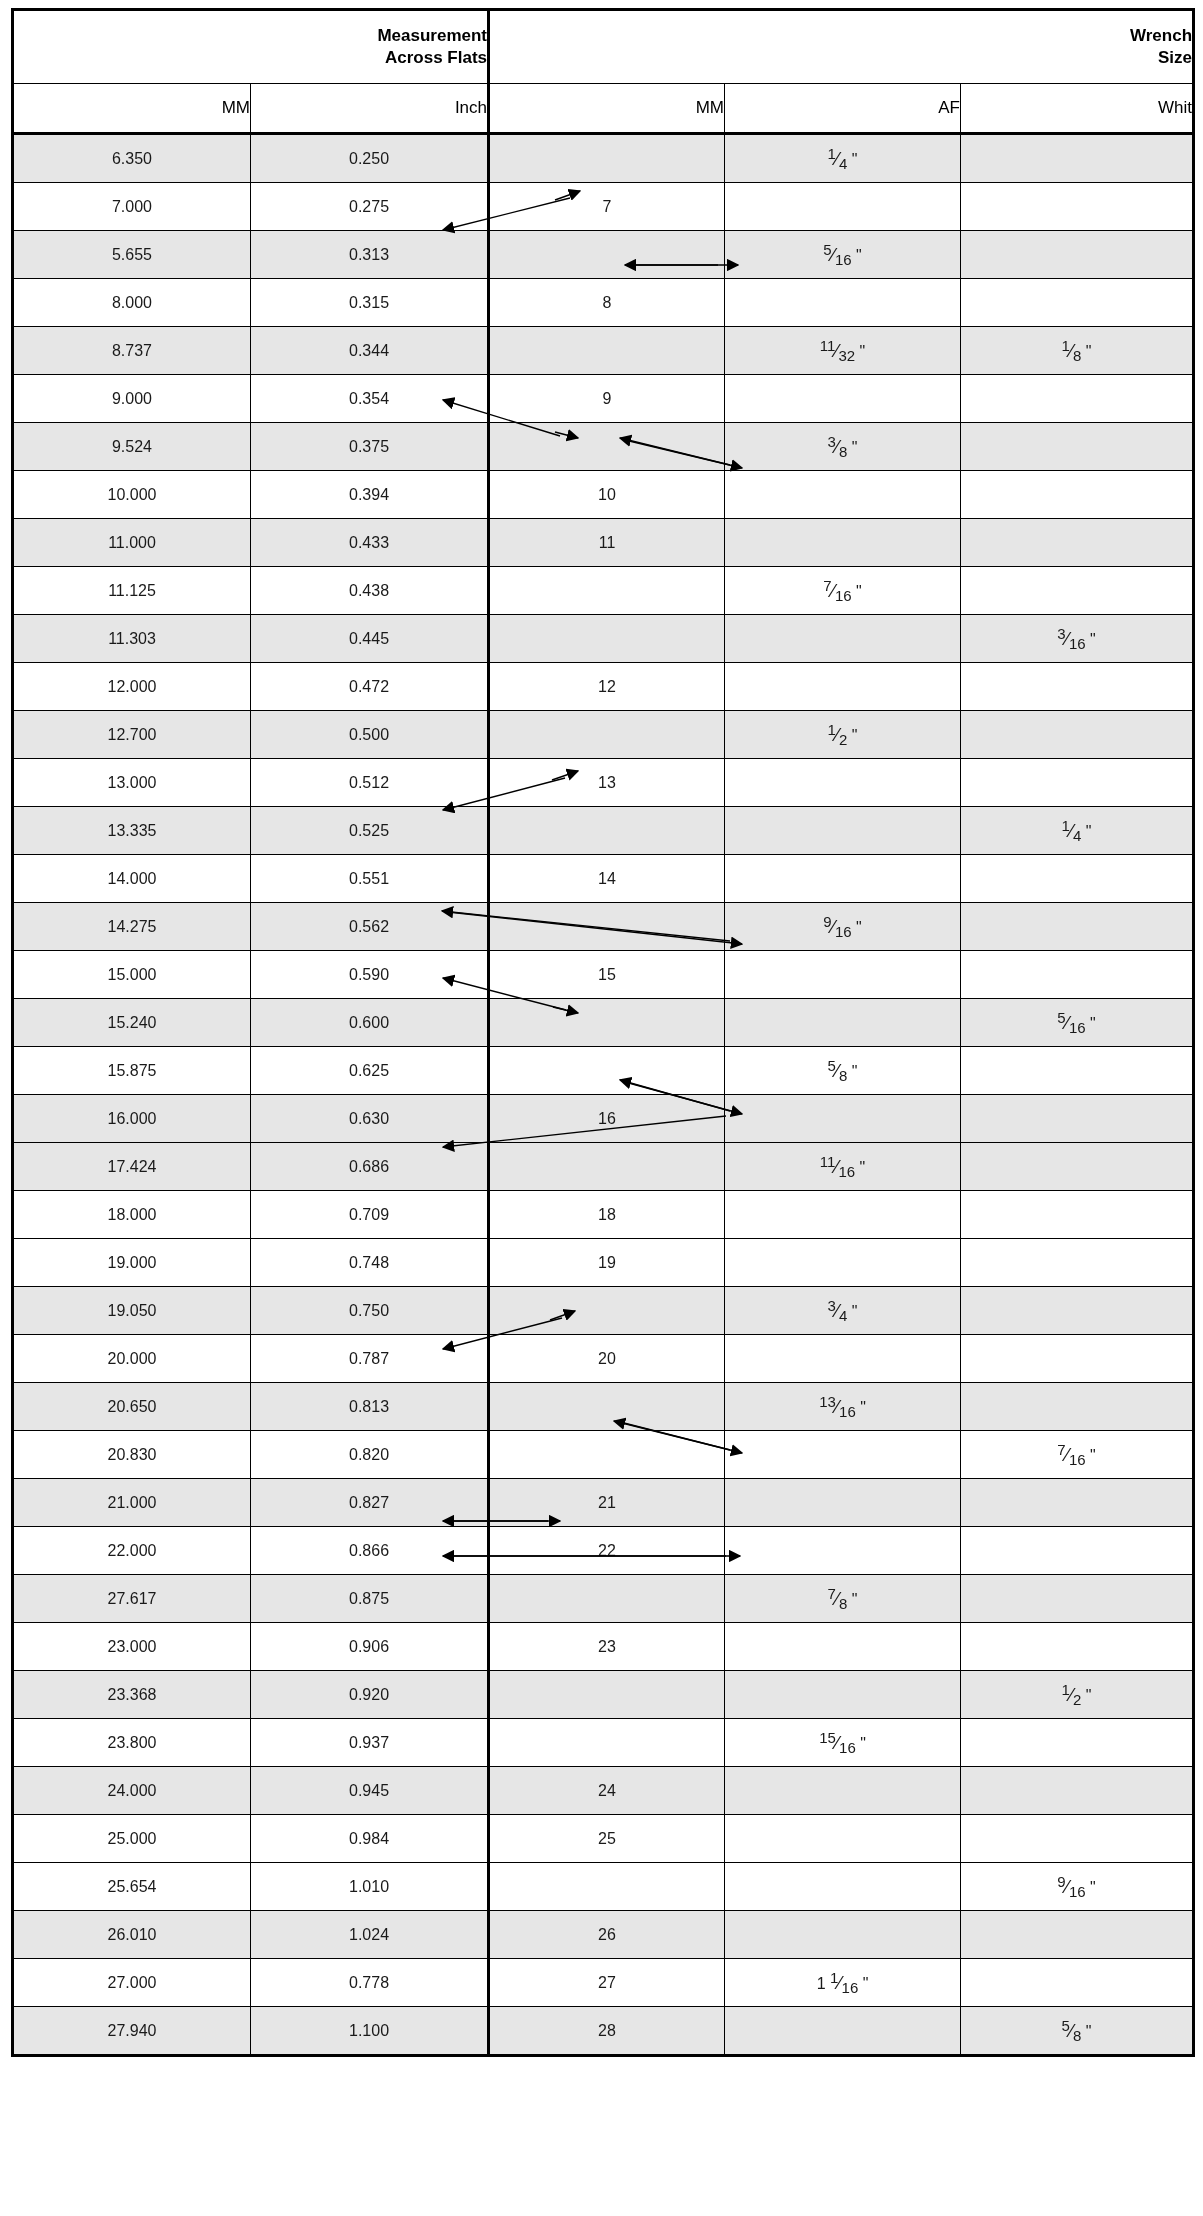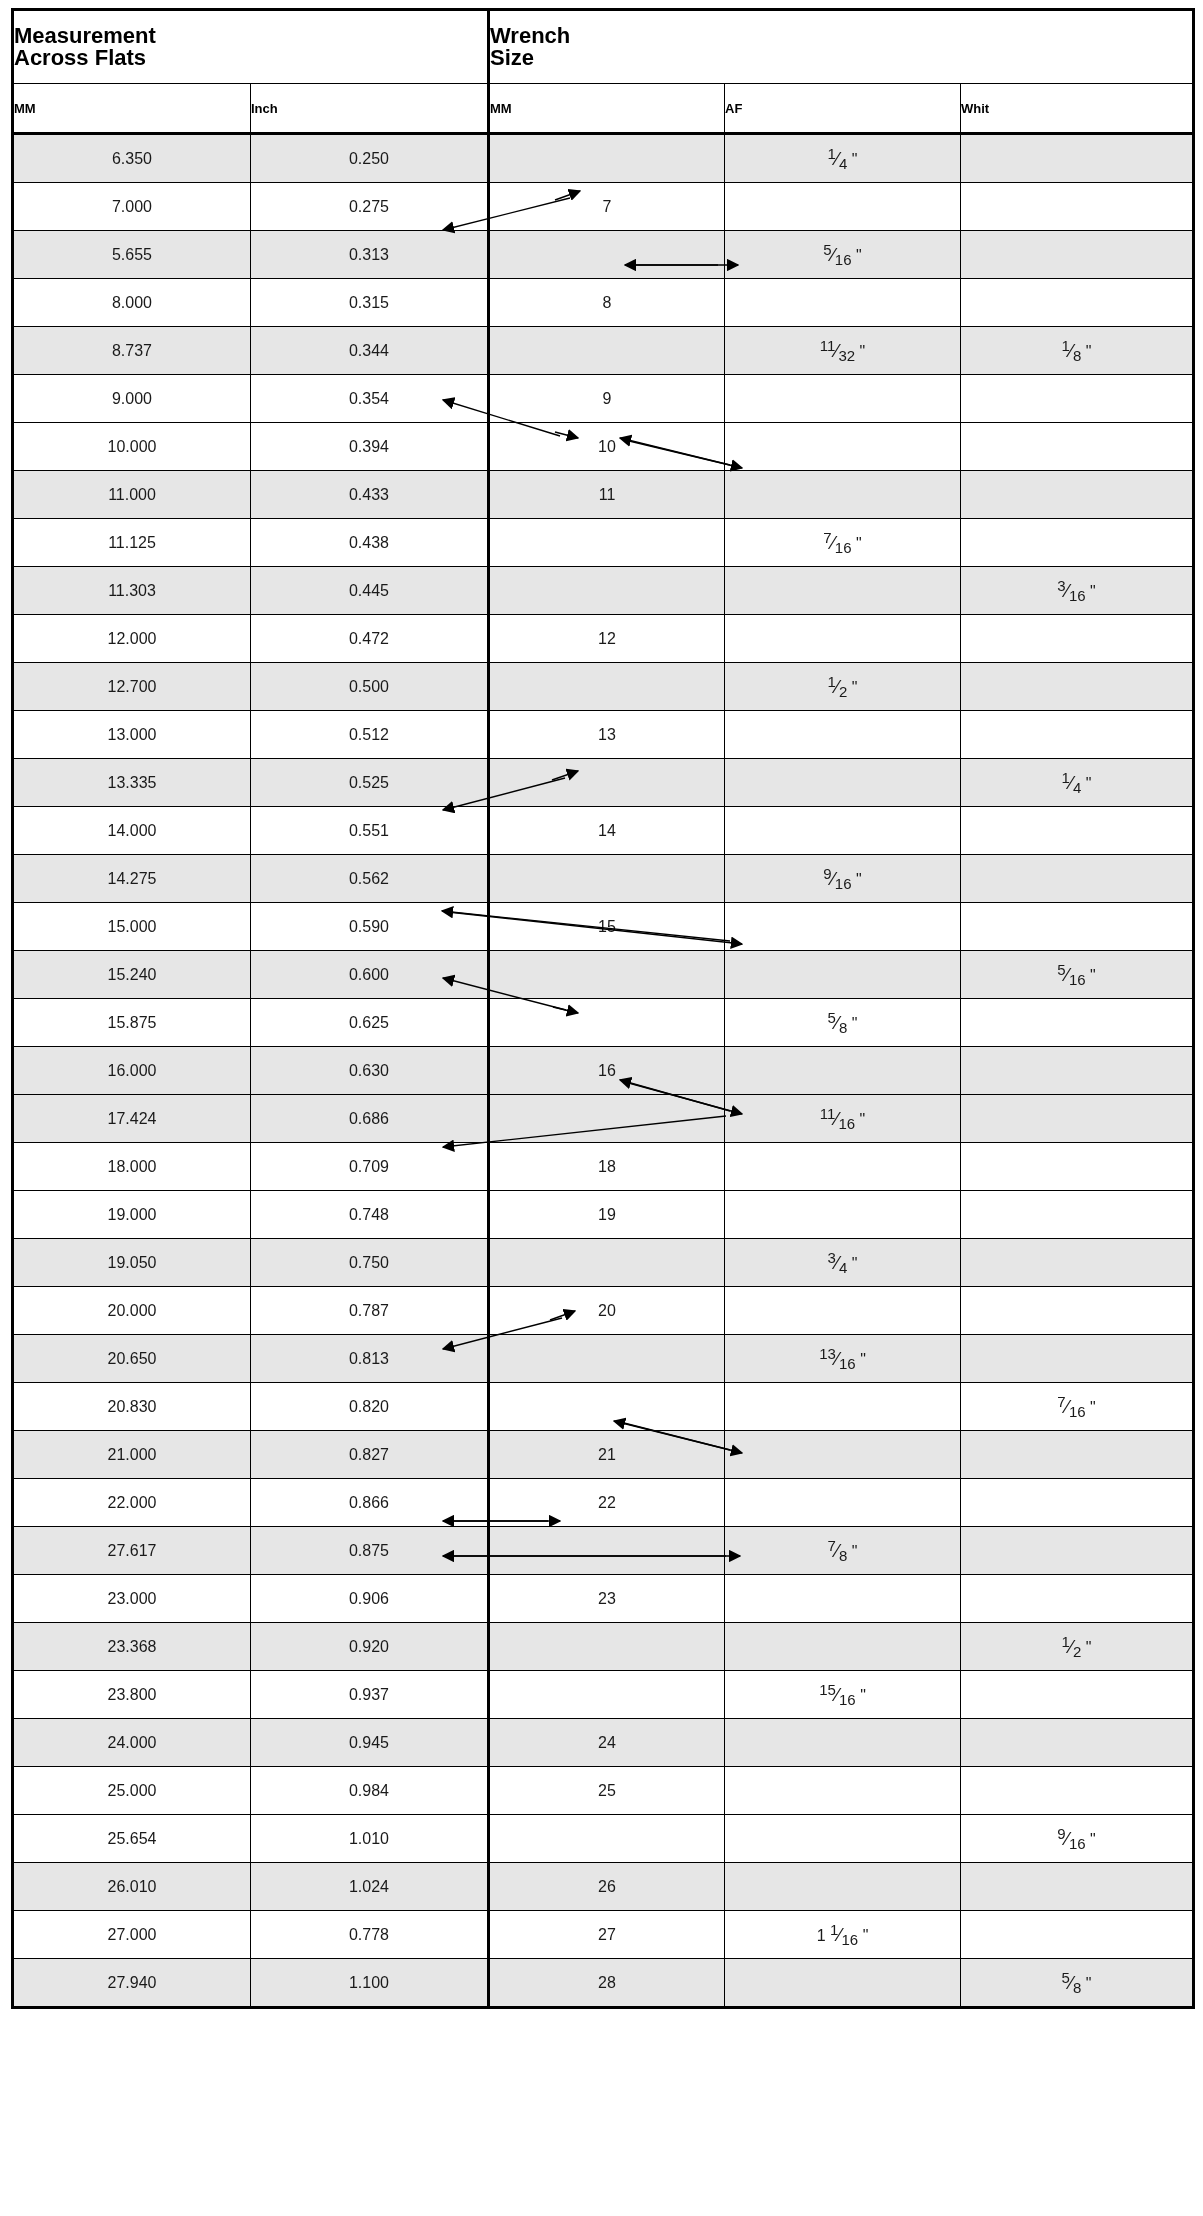--- a/index.html
+++ b/index.html
@@ -1,21 +1,21 @@
 <!DOCTYPE html>
 <html><head>
 <meta charset="utf-8">
 <style>
   html,body{margin:0;padding:0;background:#ffffff;}
   body{font-family:"Liberation Sans", sans-serif;}
   .page{width:1203px;height:2216px;position:relative;box-sizing:border-box;}
   table.conv{border-collapse:collapse;width:1181px;margin:8px 11px 0 11px;table-layout:fixed;}
   table.conv td,table.conv th{border:1px solid #000;padding:0;margin:0;}
-  .hdr-top td{height:72px;text-align:left;font-weight:bold;font-size:22px;line-height:22px;background:#ffffff;}
-  .hdr-sub td{height:48px;text-align:left;font-weight:bold;font-size:13px;background:#ffffff;}
+  .hdr-top td{height:72px;text-align:right;font-weight:bold;font-size:17px;line-height:22px;background:#ffffff;}
+  .hdr-sub td{height:48px;text-align:right;font-weight:normal;font-size:17px;background:#ffffff;}
   .outer-left{border-left:3px solid #000 !important;}
   .outer-right{border-right:3px solid #000 !important;}
   .outer-top{border-top:3px solid #000 !important;}
   .outer-bottom{border-bottom:3px solid #000 !important;}
   .thick-b{border-bottom:3px solid #000 !important;}
   .thick-l{border-left:3px solid #000 !important;}
   .row td{height:47px;text-align:center;font-size:16px;color:#1a1a1a;}
   .row.alt td{background:#e6e6e6;}
   .row.white td{background:#ffffff;}
   .frac{display:inline-block;position:relative;font-size:15px;line-height:1;}
@@ -93,20 +93,27 @@
           <td class=""><span class="frac"><span class="n">11</span><span class="sl">⁄</span><span class="d">32</span></span><span class="q"> "</span></td>
           <td class="outer-right"><span class="frac"><span class="n">1</span><span class="sl">⁄</span><span class="d">8</span></span><span class="q"> "</span></td>
         </tr>
         <tr class="row white">
           <td class="outer-left">9.000</td>
           <td class="">0.354</td>
           <td class="thick-l">9</td>
           <td class=""></td>
           <td class="outer-right"></td>
         </tr>
+        <tr class="row alt">
+          <td class="outer-left">9.524</td>
+          <td class="">0.375</td>
+          <td class="thick-l"></td>
+          <td class=""><span class="frac"><span class="n">3</span><span class="sl">⁄</span><span class="d">8</span></span><span class="q"> "</span></td>
+          <td class="outer-right"></td>
+        </tr>
         <tr class="row white">
           <td class="outer-left">10.000</td>
           <td class="">0.394</td>
           <td class="thick-l">10</td>
           <td class=""></td>
           <td class="outer-right"></td>
         </tr>
         <tr class="row alt">
           <td class="outer-left">11.000</td>
           <td class="">0.433</td>

